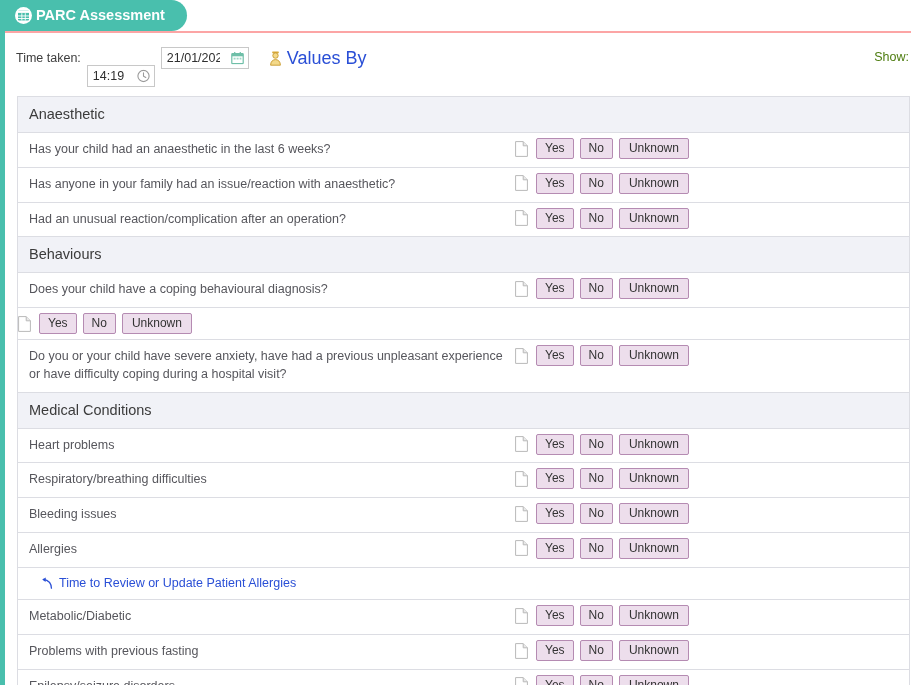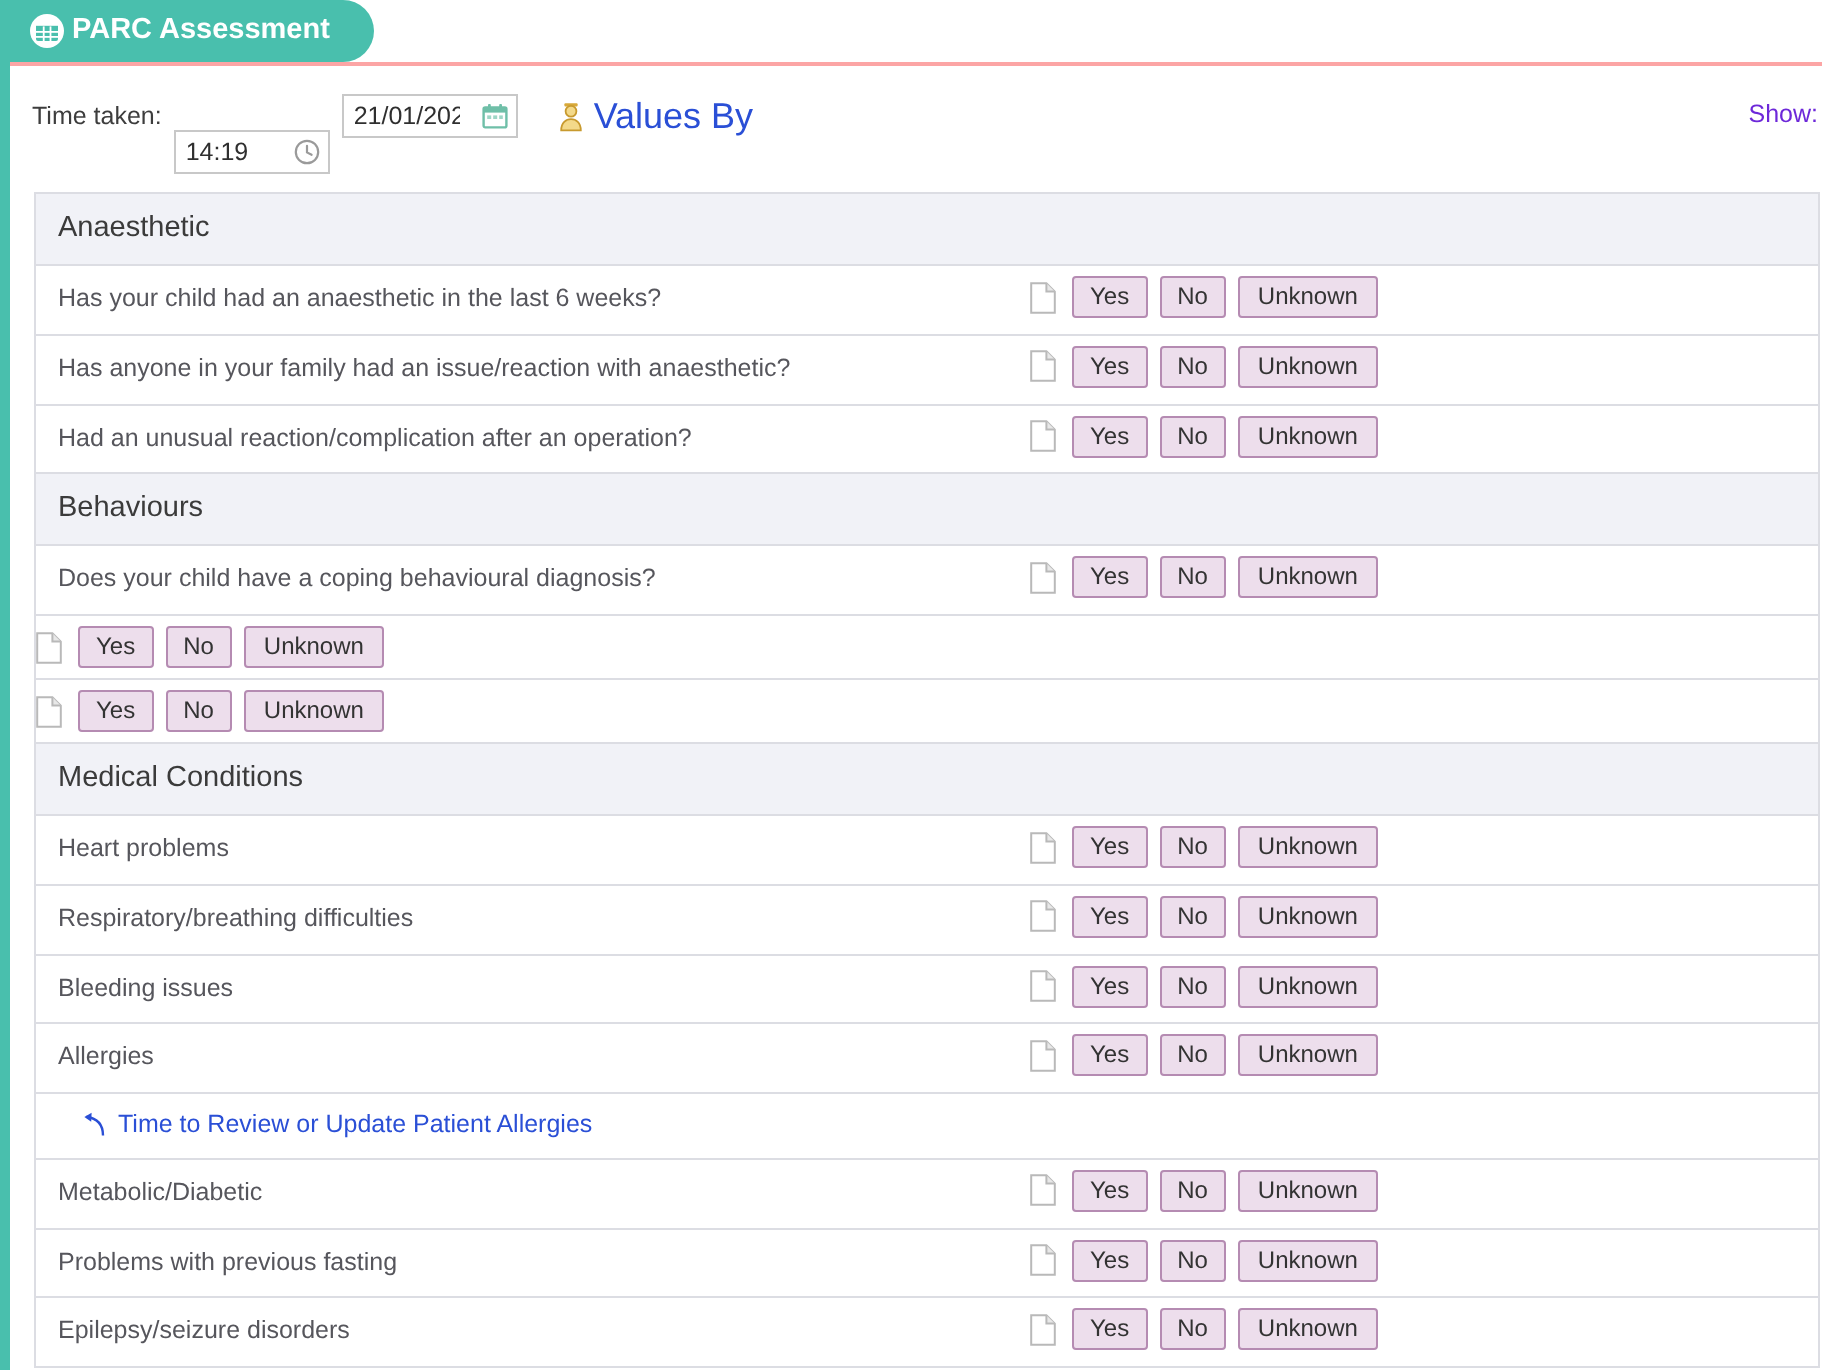--- a/index.html
+++ b/index.html
@@ -90,21 +90,21 @@
     border: 0;
     outline: 0;
     background: transparent;
     font-family: "Liberation Sans", sans-serif;
     font-size: 12.5px;
     color: #2f2f2f;
     padding: 0 4px 0 5px;
     height: 100%;
     box-sizing: border-box;
   }
-  #time-field { width: 78px; margin-top: 36px; }
+  #time-field { width: 68px; margin-top: 36px; }
   #time-field input { width: 50px; }
   #date-field { width: 88px; }
   #date-field input { width: 62px; }
   .field-icon {
     position: absolute;
     right: 4px;
     top: 50%;
     transform: translateY(-50%);
     width: 13px;
     height: 13px;
@@ -125,21 +125,21 @@
     font-size: 18px;
   }
   .tb-link .lnk-icon { width: 13px; height: 15px; }
   .tb-link .lnk-icon svg { display: block; }
 
   #show-label {
     position: absolute;
     right: 2px;
     top: 17px;
     font-size: 12.5px;
-    color: #6d28d9;
+    color: #4d7c0f;
     white-space: nowrap;
   }
 
   
   #form-table {
     position: absolute;
     left: 12px;
     top: 96px;
     width: 893px;
     border: 1px solid #dcdde3;
@@ -356,20 +356,21 @@
               <path d="M0.6 0.6 H8.2 L12.4 4.8 V15.4 H0.6 Z" fill="#ffffff" stroke="#b9b9b9" stroke-width="1"></path>
               <path d="M8.2 0.6 L8.2 4.8 L12.4 4.8" fill="#e8e8e8" stroke="#b9b9b9" stroke-width="1"></path>
             </svg>
           </span>
           <button class="opt-btn">Yes</button>
           <button class="opt-btn">No</button>
           <button class="opt-btn wide">Unknown</button>
         </div>
       </div>
       <div class="row">
+        <div class="q-cell">Do you or your child have severe anxiety, have had a previous unpleasant experience or have difficulty coping during a hospital visit?</div>
         <div class="a-cell">
           <span class="doc-icon">
             <svg width="13" height="16" viewBox="0 0 13 16">
               <path d="M0.6 0.6 H8.2 L12.4 4.8 V15.4 H0.6 Z" fill="#ffffff" stroke="#b9b9b9" stroke-width="1"></path>
               <path d="M8.2 0.6 L8.2 4.8 L12.4 4.8" fill="#e8e8e8" stroke="#b9b9b9" stroke-width="1"></path>
             </svg>
           </span>
           <button class="opt-btn">Yes</button>
           <button class="opt-btn">No</button>
           <button class="opt-btn wide">Unknown</button>

